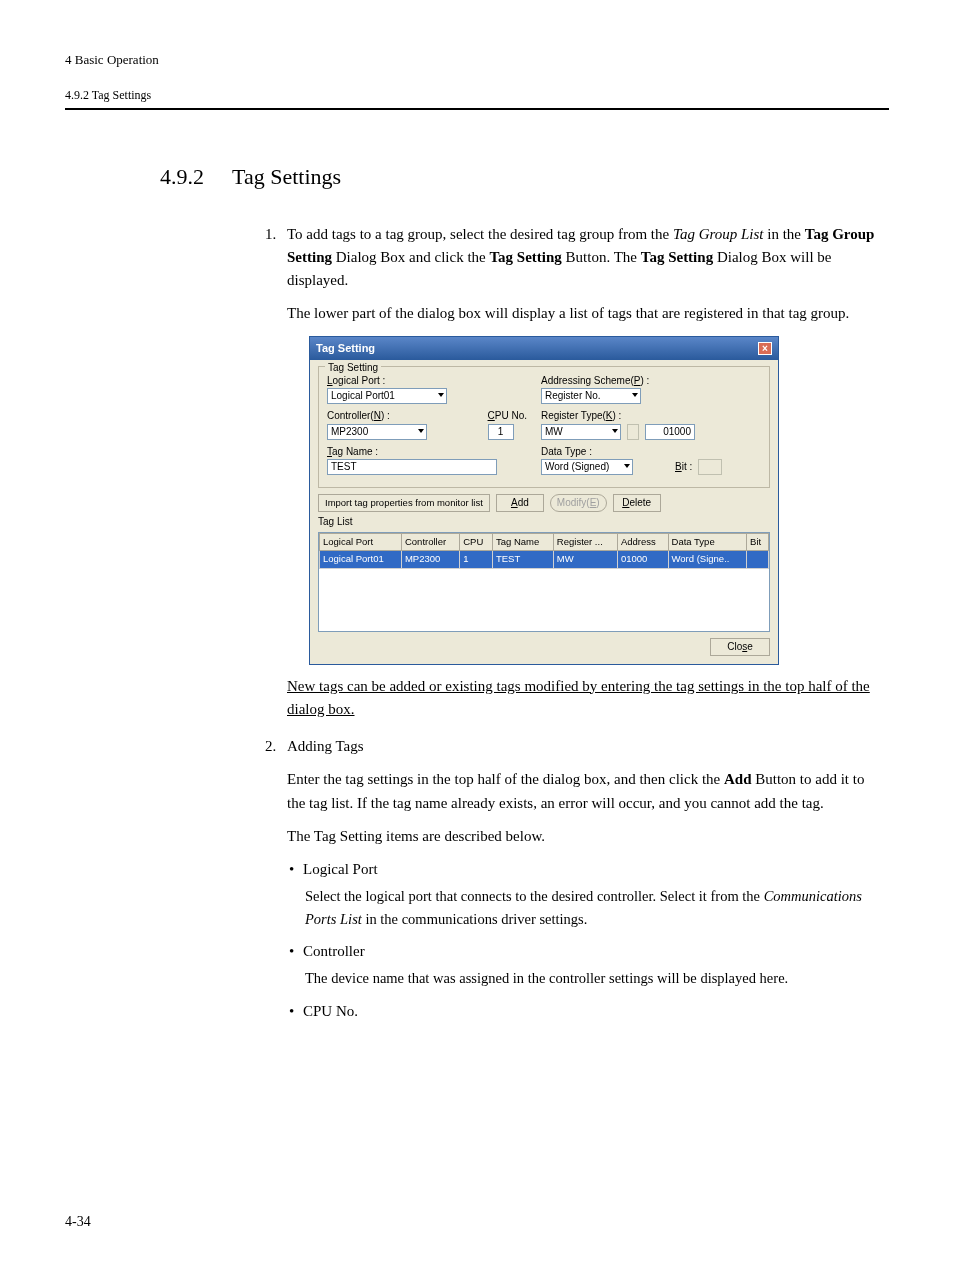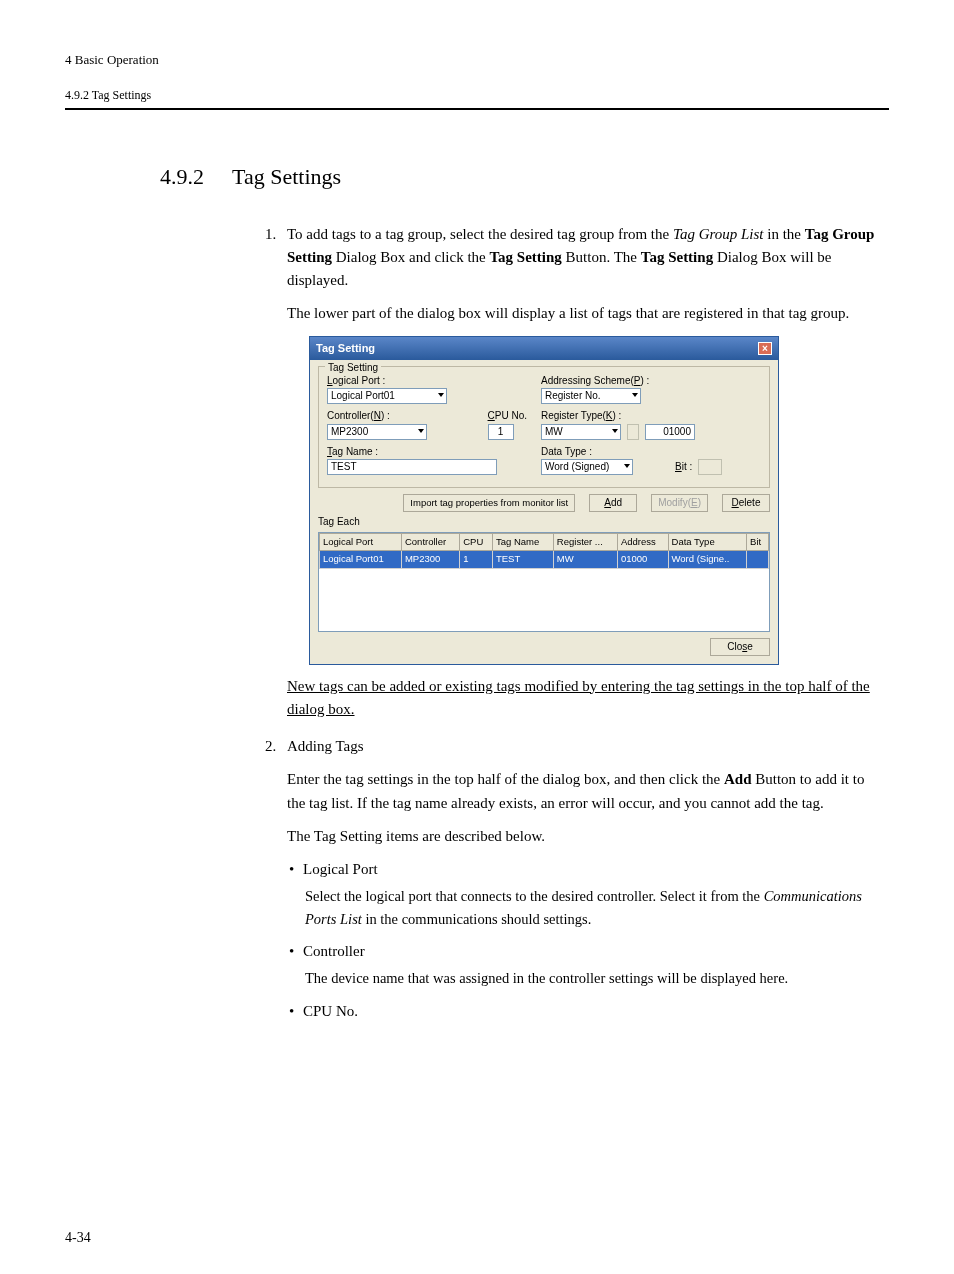--- a/index.html
+++ b/index.html
@@ -55,21 +55,21 @@
       position: absolute;
       left: 0;
       top: 0;
     }
     .para-after-img { margin-top: 10px; margin-bottom: 4px; text-decoration: underline; }
     .para { margin-bottom: 10px; }
     .bullets { list-style: none; padding: 0; margin-top: 8px; }
     .bullets > li { position: relative; padding-left: 16px; margin-bottom: 10px; }
     .bullets > li::before { content: "•"; position: absolute; left: 2px; top: 0; }
     .bullet-sub { margin-left: 2px; margin-top: 4px; font-size: 14.5px; }
-    .page-num { position: absolute; left: 65px; bottom: 26px; font-size: 14px; }
+    .page-num { position: absolute; left: 65px; bottom: 42px; font-size: 14px; }
     .body-text { font-size: 15px; line-height: 1.55; }
 
     
     .dialog-wrap {
       width: 470px;
       margin: 6px 0 10px 22px;
       font-family: Tahoma, Arial, sans-serif;
       font-size: 10px;
       color: #000;
       border: 1px solid #2a5a9c;
@@ -143,22 +143,22 @@
     .btn {
       background: #ece9d8;
       border: 1px solid #aca899;
       height: 18px;
       font-size: 10px;
       padding: 0 6px;
       line-height: 16px;
       text-align: center;
       min-width: 48px;
     }
-    .btn-dis { color: #a0a0a0; }
-    .btn-row { display: flex; justify-content: flex-end; gap: 14px; margin: 4px 0 2px 0; }
+    .btn-dis { color: #a0a0a0; border-radius: 9px; }
+    .btn-row { display: flex; gap: 6px; margin: 4px 0 2px 0; }
     .btn-import { min-width: 150px; font-size: 9.5px; }
     .tbl {
       width: 100%;
       border-collapse: collapse;
       background: #fff;
       font-size: 9.5px;
     }
     .tbl th {
       background: #ece9d8;
       border: 1px solid #aca899;
@@ -252,21 +252,21 @@
             </div>
           </div>
 
           <div class="btn-row">
             <div class="btn btn-import">Import tag properties from monitor list</div>
             <div class="btn"><span class="u">A</span><span>dd</span></div>
             <div class="btn btn-dis"><span>Modify(</span><span class="u">E</span><span>)</span></div>
             <div class="btn"><span class="u">D</span><span>elete</span></div>
           </div>
 
-          <span class="tag-list-label">Tag Each</span>
+          <span class="tag-list-label">Tag List</span>
           <div class="tbl-wrap">
             <table class="tbl">
               <thead>
                 <tr>
                   <th>Logical Port</th>
                   <th>Controller</th>
                   <th>CPU</th>
                   <th>Tag Name</th>
                   <th>Register ...</th>
                   <th>Address</th>
@@ -301,21 +301,21 @@
     <li>
       <p class="para">Adding Tags</p>
       <p class="para">
         <span>Enter the tag settings in the top half of the dialog box, and then click the </span><b>Add</b><span> Button to add it to the tag list. If the tag name already exists, an error will occur, and you cannot add the tag.</span>
       </p>
       <p class="para">The Tag Setting items are described below.</p>
 
       <ul class="bullets">
         <li>
           <span>Logical Port</span>
-          <p class="bullet-sub"><span>Select the logical port that connects to the desired controller. Select it from the </span><i>Communications Ports List</i><span> in the communications should settings.</span></p>
+          <p class="bullet-sub"><span>Select the logical port that connects to the desired controller. Select it from the </span><i>Communications Ports List</i><span> in the communications driver settings.</span></p>
         </li>
         <li>
           <span>Controller</span>
           <p class="bullet-sub">The device name that was assigned in the controller settings will be displayed here.</p>
         </li>
         <li>
           <span>CPU No.</span>
         </li>
       </ul>
     </li>

